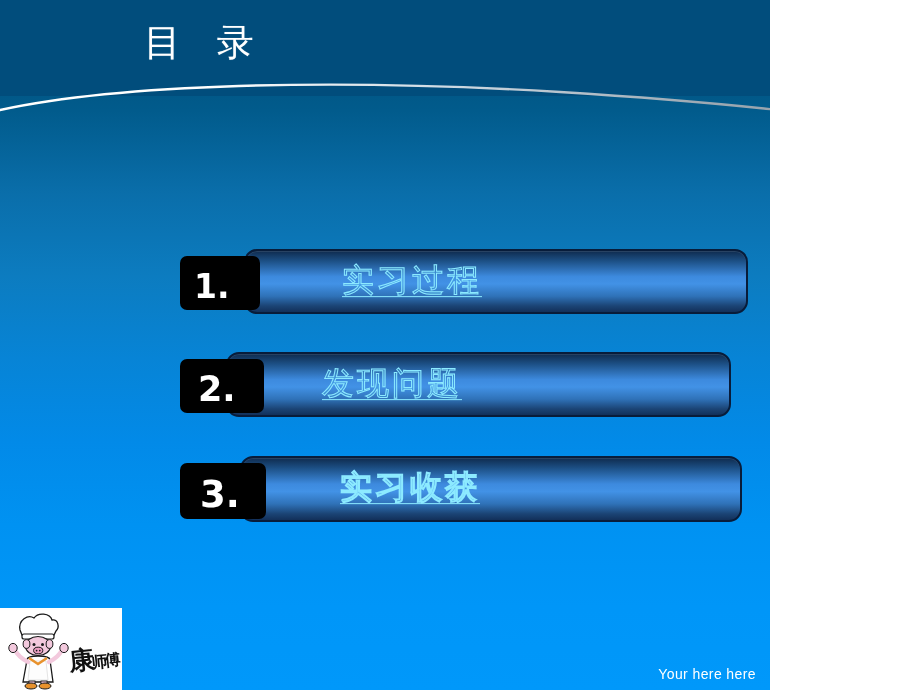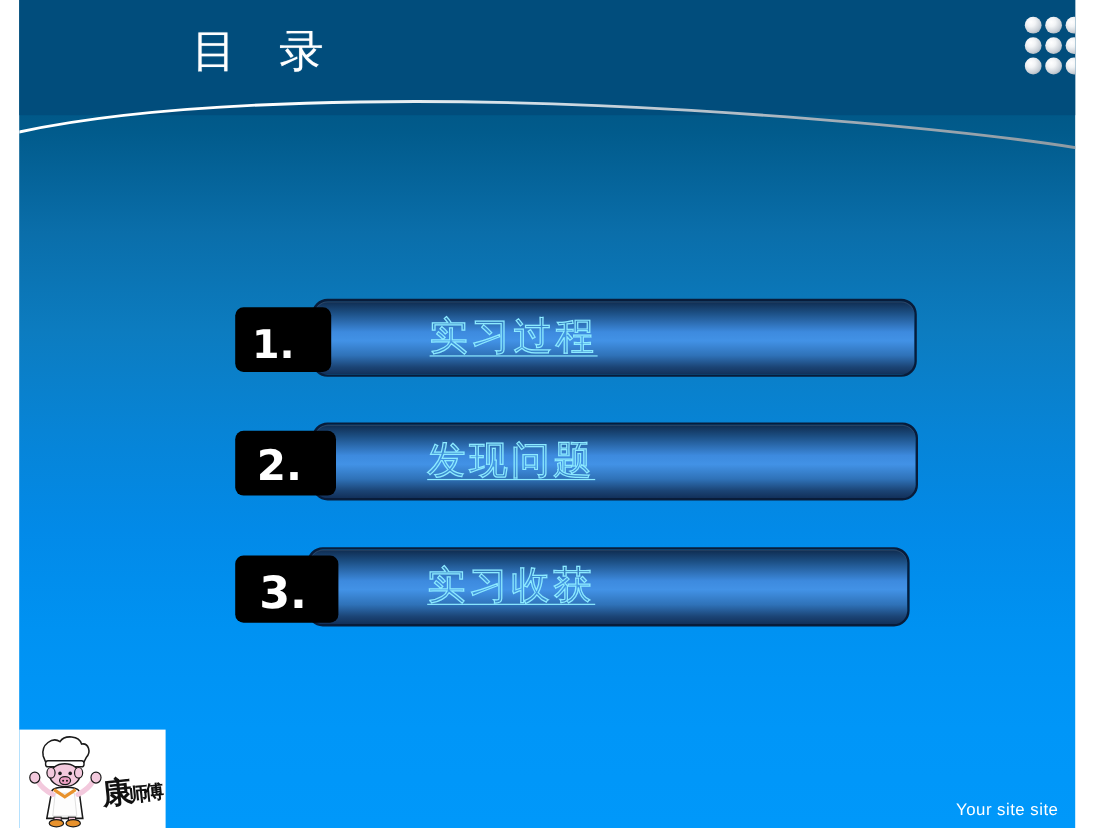--- a/index.html
+++ b/index.html
@@ -5,34 +5,33 @@
   * { margin:0; padding:0; box-sizing:border-box; }
 
   html, body {
     width:920px; height:690px;
     overflow:hidden;
     font-family:"Liberation Sans", sans-serif;
   }
 
   #slide {
     position:relative;
-    width:880px; height:690px;
+    width:770px; height:690px;
     background:linear-gradient(to bottom,
        #014d7c 0%,
        #01537f 8%,
        #015b8c 16%,
        #0a6eaa 28%,
        #0c7cc0 40%,
        #0784d6 52%,
        #028ae8 64%,
        #0092f2 76%,
        #0096f8 88%,
        #0098fa 100%);
     overflow:hidden;
-    margin-left:16px;
   }
 
   
   #header-band {
     position:absolute; left:0; top:0;
     width:920px; height:96px;
     background:#014d7c;
   }
 
   #page-title {
@@ -93,22 +92,22 @@
       #0f2b4e 0%,
       #1c4f84 16%,
       #3d8ade 42%,
       #4292e6 54%,
       #2f72b8 74%,
       #1b4475 90%,
       #12305a 100%);
     box-shadow:inset 0 1px 0 rgba(255,255,255,.10);
   }
   #bar-1 { left:244px; top:0px;  width:504px; height:65px; }
-  #bar-2 { left:244px; top:0px;  width:505px; height:65px; }
-  #bar-3 { left:240px; top:0px;  width:502px; height:66px; }
+  #bar-2 { left:226px; top:0px;  width:505px; height:65px; }
+  #bar-3 { left:240px; top:0px;  width:502px; height:66px;font-weight:bold; }
 
   .bar-label {
     position:absolute;
     top:50%;
     transform:translateY(-52%);
     font-size:32px;
     letter-spacing:3px;
     font-family:"DejaVu Sans", sans-serif;
     color:rgba(80,190,235,0.20);
     -webkit-text-stroke:1px #8ceaff;
@@ -235,15 +234,15 @@
       <rect x="41" y="73" width="6" height="4" fill="#f3c9dd" stroke="#1a1a1a" stroke-width="0.9"></rect>
       <ellipse cx="31" cy="78" rx="6" ry="3" fill="#e8922d" stroke="#1a1a1a" stroke-width="1"></ellipse>
       <ellipse cx="45" cy="78" rx="6" ry="3" fill="#e8922d" stroke="#1a1a1a" stroke-width="1"></ellipse>
 
       <text x="70" y="62" font-family="'DejaVu Sans', sans-serif" font-size="25" font-weight="bold" fill="#111111" transform="rotate(-6 70 62)">康</text>
       <text x="92" y="60" font-family="'DejaVu Sans', sans-serif" font-size="16" font-weight="bold" fill="#111111" transform="rotate(-6 92 60)">师</text>
       <text x="105" y="58" font-family="'DejaVu Sans', sans-serif" font-size="16" font-weight="bold" fill="#111111" transform="rotate(-6 105 58)">傅</text>
     </svg>
   </div>
 
-  <div id="site-credit">Your site site</div>
+  <div id="site-credit">Your here here</div>
 
 </div>
 
 </body></html>

